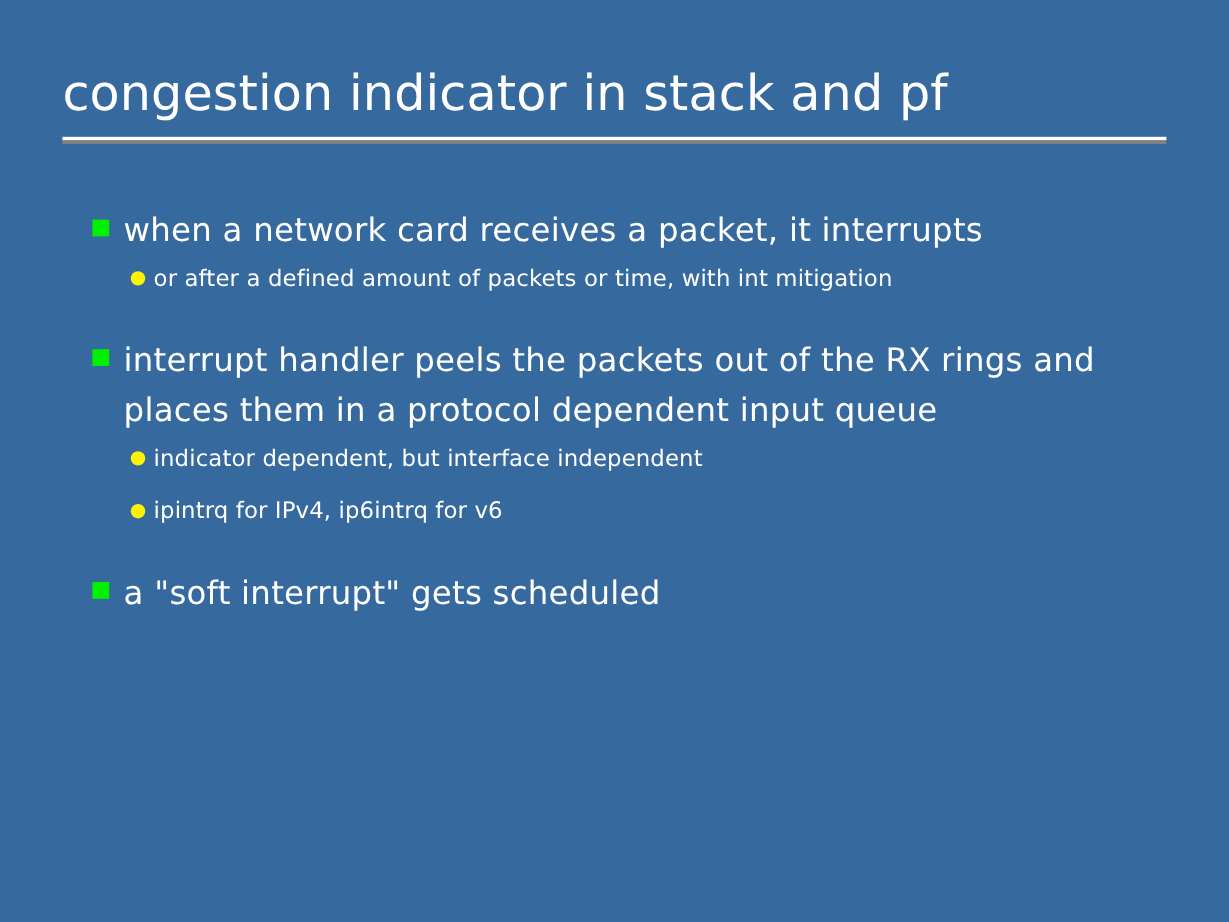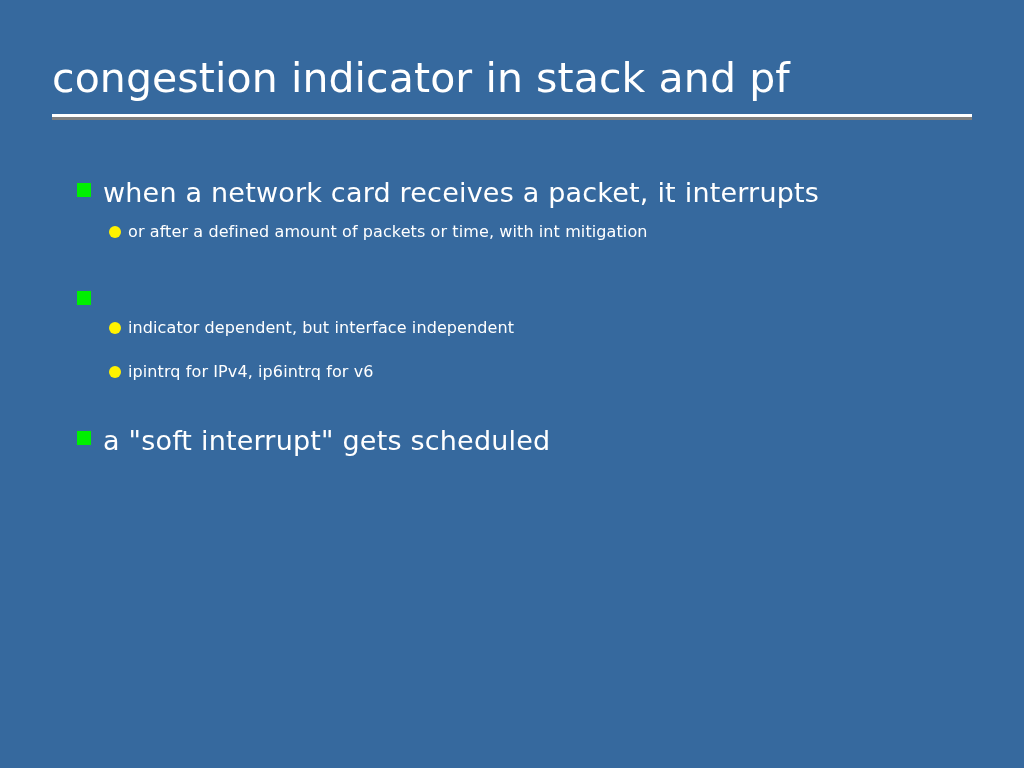--- a/index.html
+++ b/index.html
@@ -115,21 +115,21 @@
     position: absolute;
     left: 109px;
     top: 12px;
     width: 12px;
     height: 12px;
     border-radius: 50%;
     background: #FFF200;
   }
   .l2-text {
     font-family: "DejaVu Sans", sans-serif;
-    font-size: 16px;
+    font-size: 19px;
     line-height: 36px;
     color: #FFFFFF;
     letter-spacing: 0.1px;
   }
 
   
   .group .l1-item + .l2-item { margin-top: 0px; }
   .group .l2-item + .l2-item { margin-top: 8px; }
 </style>
 </head>
@@ -155,20 +155,21 @@
       </div>
       <div class="l2-item">
         <span class="l2-marker"></span>
         <span class="l2-text">or after a defined amount of packets or time, with int mitigation</span>
       </div>
     </div>
 
     <div class="group gap-after">
       <div class="l1-item">
         <span class="l1-marker"></span>
+        <span class="l1-text">interrupt handler peels the packets out of the RX rings and places them in a protocol dependent input queue</span>
       </div>
       <div class="l2-item">
         <span class="l2-marker"></span>
         <span class="l2-text">indicator dependent, but interface independent</span>
       </div>
       <div class="l2-item">
         <span class="l2-marker"></span>
         <span class="l2-text">ipintrq for IPv4, ip6intrq for v6</span>
       </div>
     </div>

